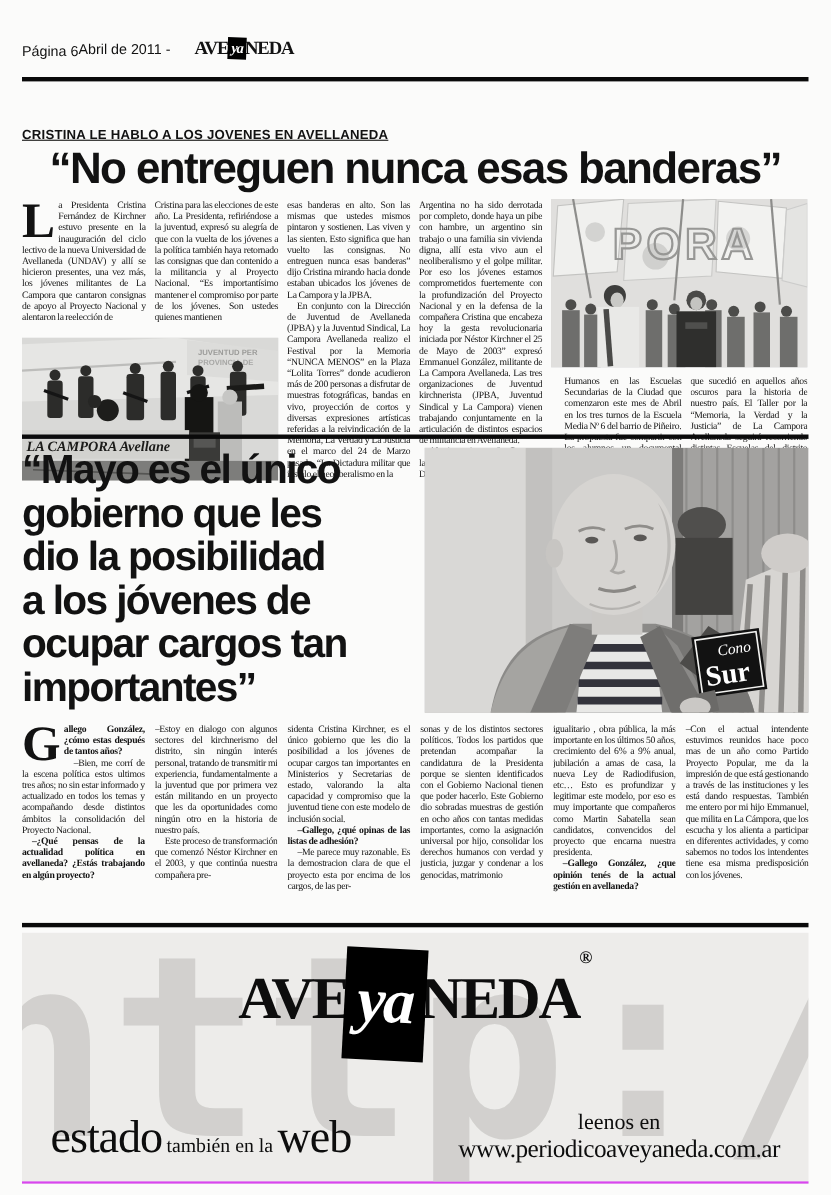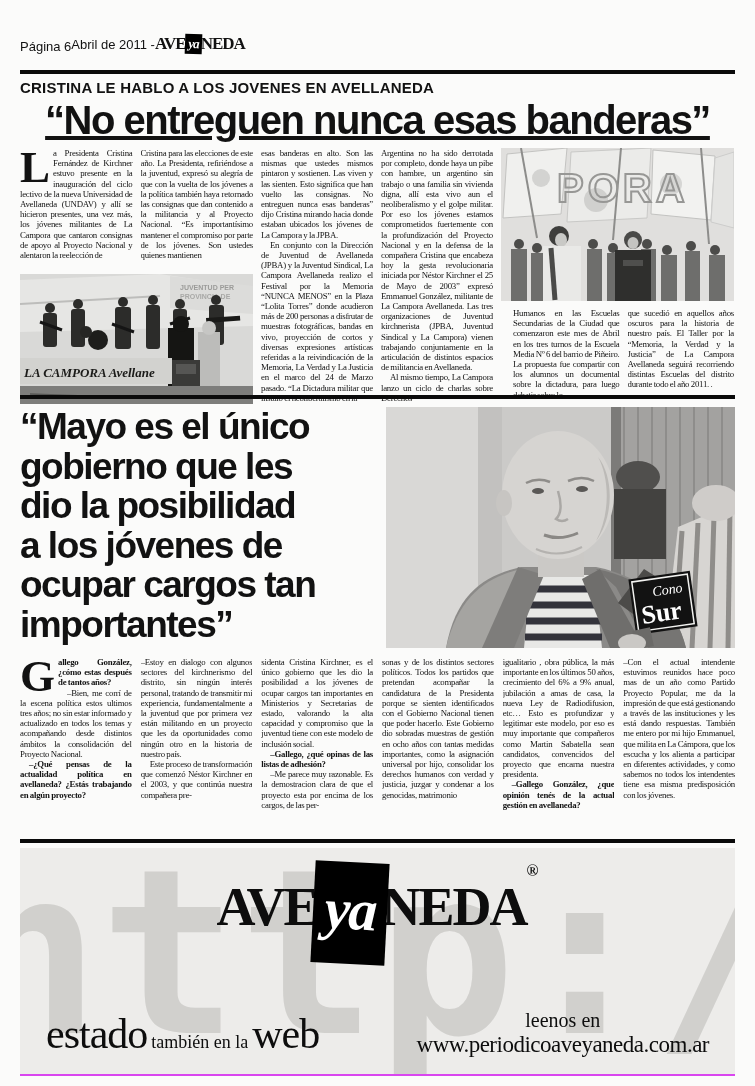--- a/index.html
+++ b/index.html
@@ -12,53 +12,53 @@
     position:relative;
     overflow:hidden;
   }
 
   
   .masthead{
     position:absolute; left:20px; top:34px; width:715px;
     display:flex; justify-content:flex-start; align-items:flex-end;
     font-family:"Liberation Sans", sans-serif; font-size:13px;
   }
-  .masthead .right{ display:flex; align-items:center; gap:0; }
+  .masthead .right{ display:flex; align-items:center; gap:22px; }
   .minilogo{ display:inline-flex; align-items:center; font-family:"Liberation Serif", serif; font-weight:bold; font-size:17px; letter-spacing:-1px; }
   .minilogo .yabox{
     background:#000; color:#fff; font-style:italic; font-weight:bold;
     width:17px; height:20px; display:inline-flex; align-items:center; justify-content:center;
     font-size:13px; margin:0 -1px; transform:rotate(2deg);
   }
   .head-rule{ position:absolute; left:20px; top:70px; width:715px; height:4px; background:#0a0a0a; }
 
   
   .kicker{
-    font-family:"Liberation Sans", sans-serif; font-weight:bold; font-size:15px;
-    letter-spacing:.2px;
+    font-family:"Liberation Sans", sans-serif; font-weight:bold; font-size:12px;
+    text-decoration:underline; letter-spacing:.2px;margin-top:36px;
   }
   .col{
     font-size:8.8px; line-height:10.2px; letter-spacing:-0.25px; word-spacing:-0.4px;
     text-align:justify; overflow:hidden;
   }
   .col p{ margin:0; text-indent:9px; }
   .col p.first{ text-indent:0; }
   .col p.q{ font-weight:bold; }
   .dropcap{
     float:left; font-weight:bold; font-size:45px; line-height:33px;
     padding:3px 3px 0 0; letter-spacing:0;
   }
   .rule{ position:absolute; left:20px; width:715px; height:4px; background:#0a0a0a; }
 
   
   .a1{ position:absolute; left:20px; top:79px; width:715px; }
   .a1 .headline{
     font-family:"Liberation Sans", sans-serif; font-weight:bold;
     font-size:40px; line-height:42px; letter-spacing:-1.5px;
-    text-align:center; margin-top:3px; white-space:nowrap;text-decoration:underline;
+    text-align:center; margin-top:3px; white-space:nowrap;
   }
   .a1-body{ display:flex; gap:8px; margin-top:7px; height:256px; }
   .a1-left{ width:233px; flex:none; display:flex; flex-direction:column; }
   .a1-left-cols{ display:flex; gap:8px; height:121px; overflow:hidden; }
   .a1-left-cols .col{ flex:1; }
   .photo-frame{ background:#d8d8d6; overflow:hidden; flex:none; }
   .photo-band{ margin-top:5px; height:130px; }
   .a1-midcol{ width:112px; flex:none; height:256px; }
   .a1-right{ width:233px; flex:none; display:flex; flex-direction:column; }
   .photo-crowd{ height:153px; }

